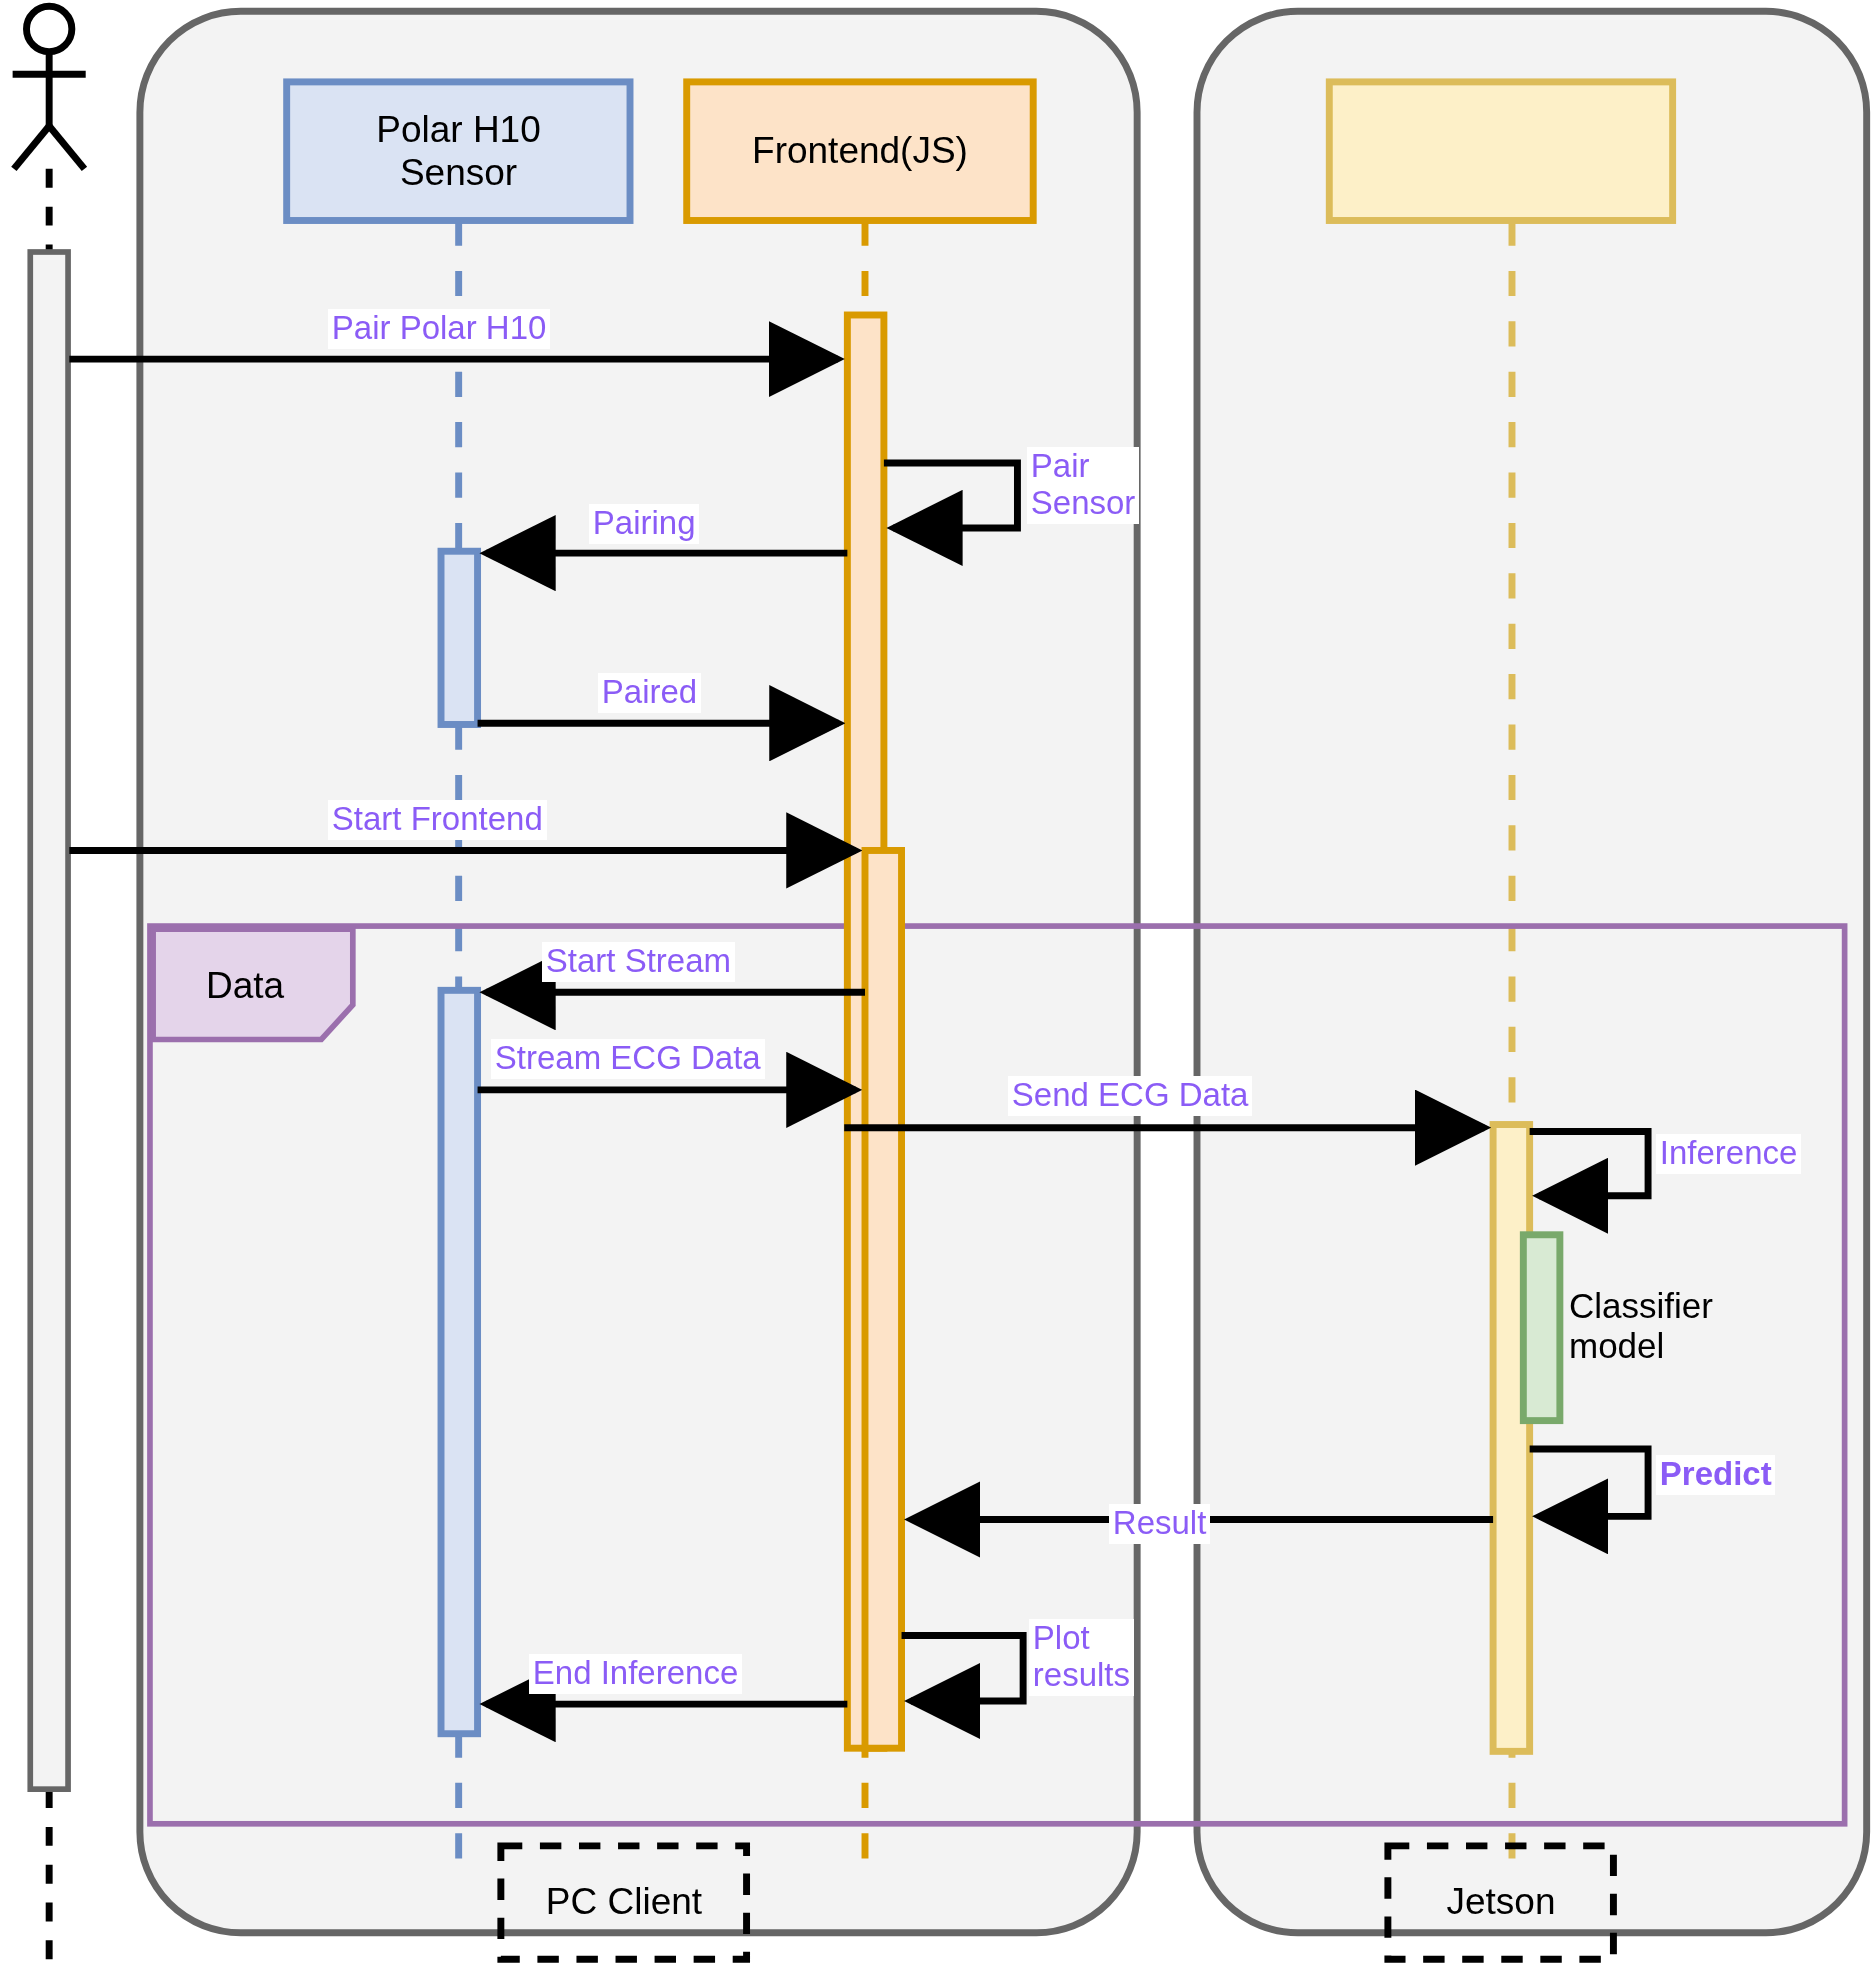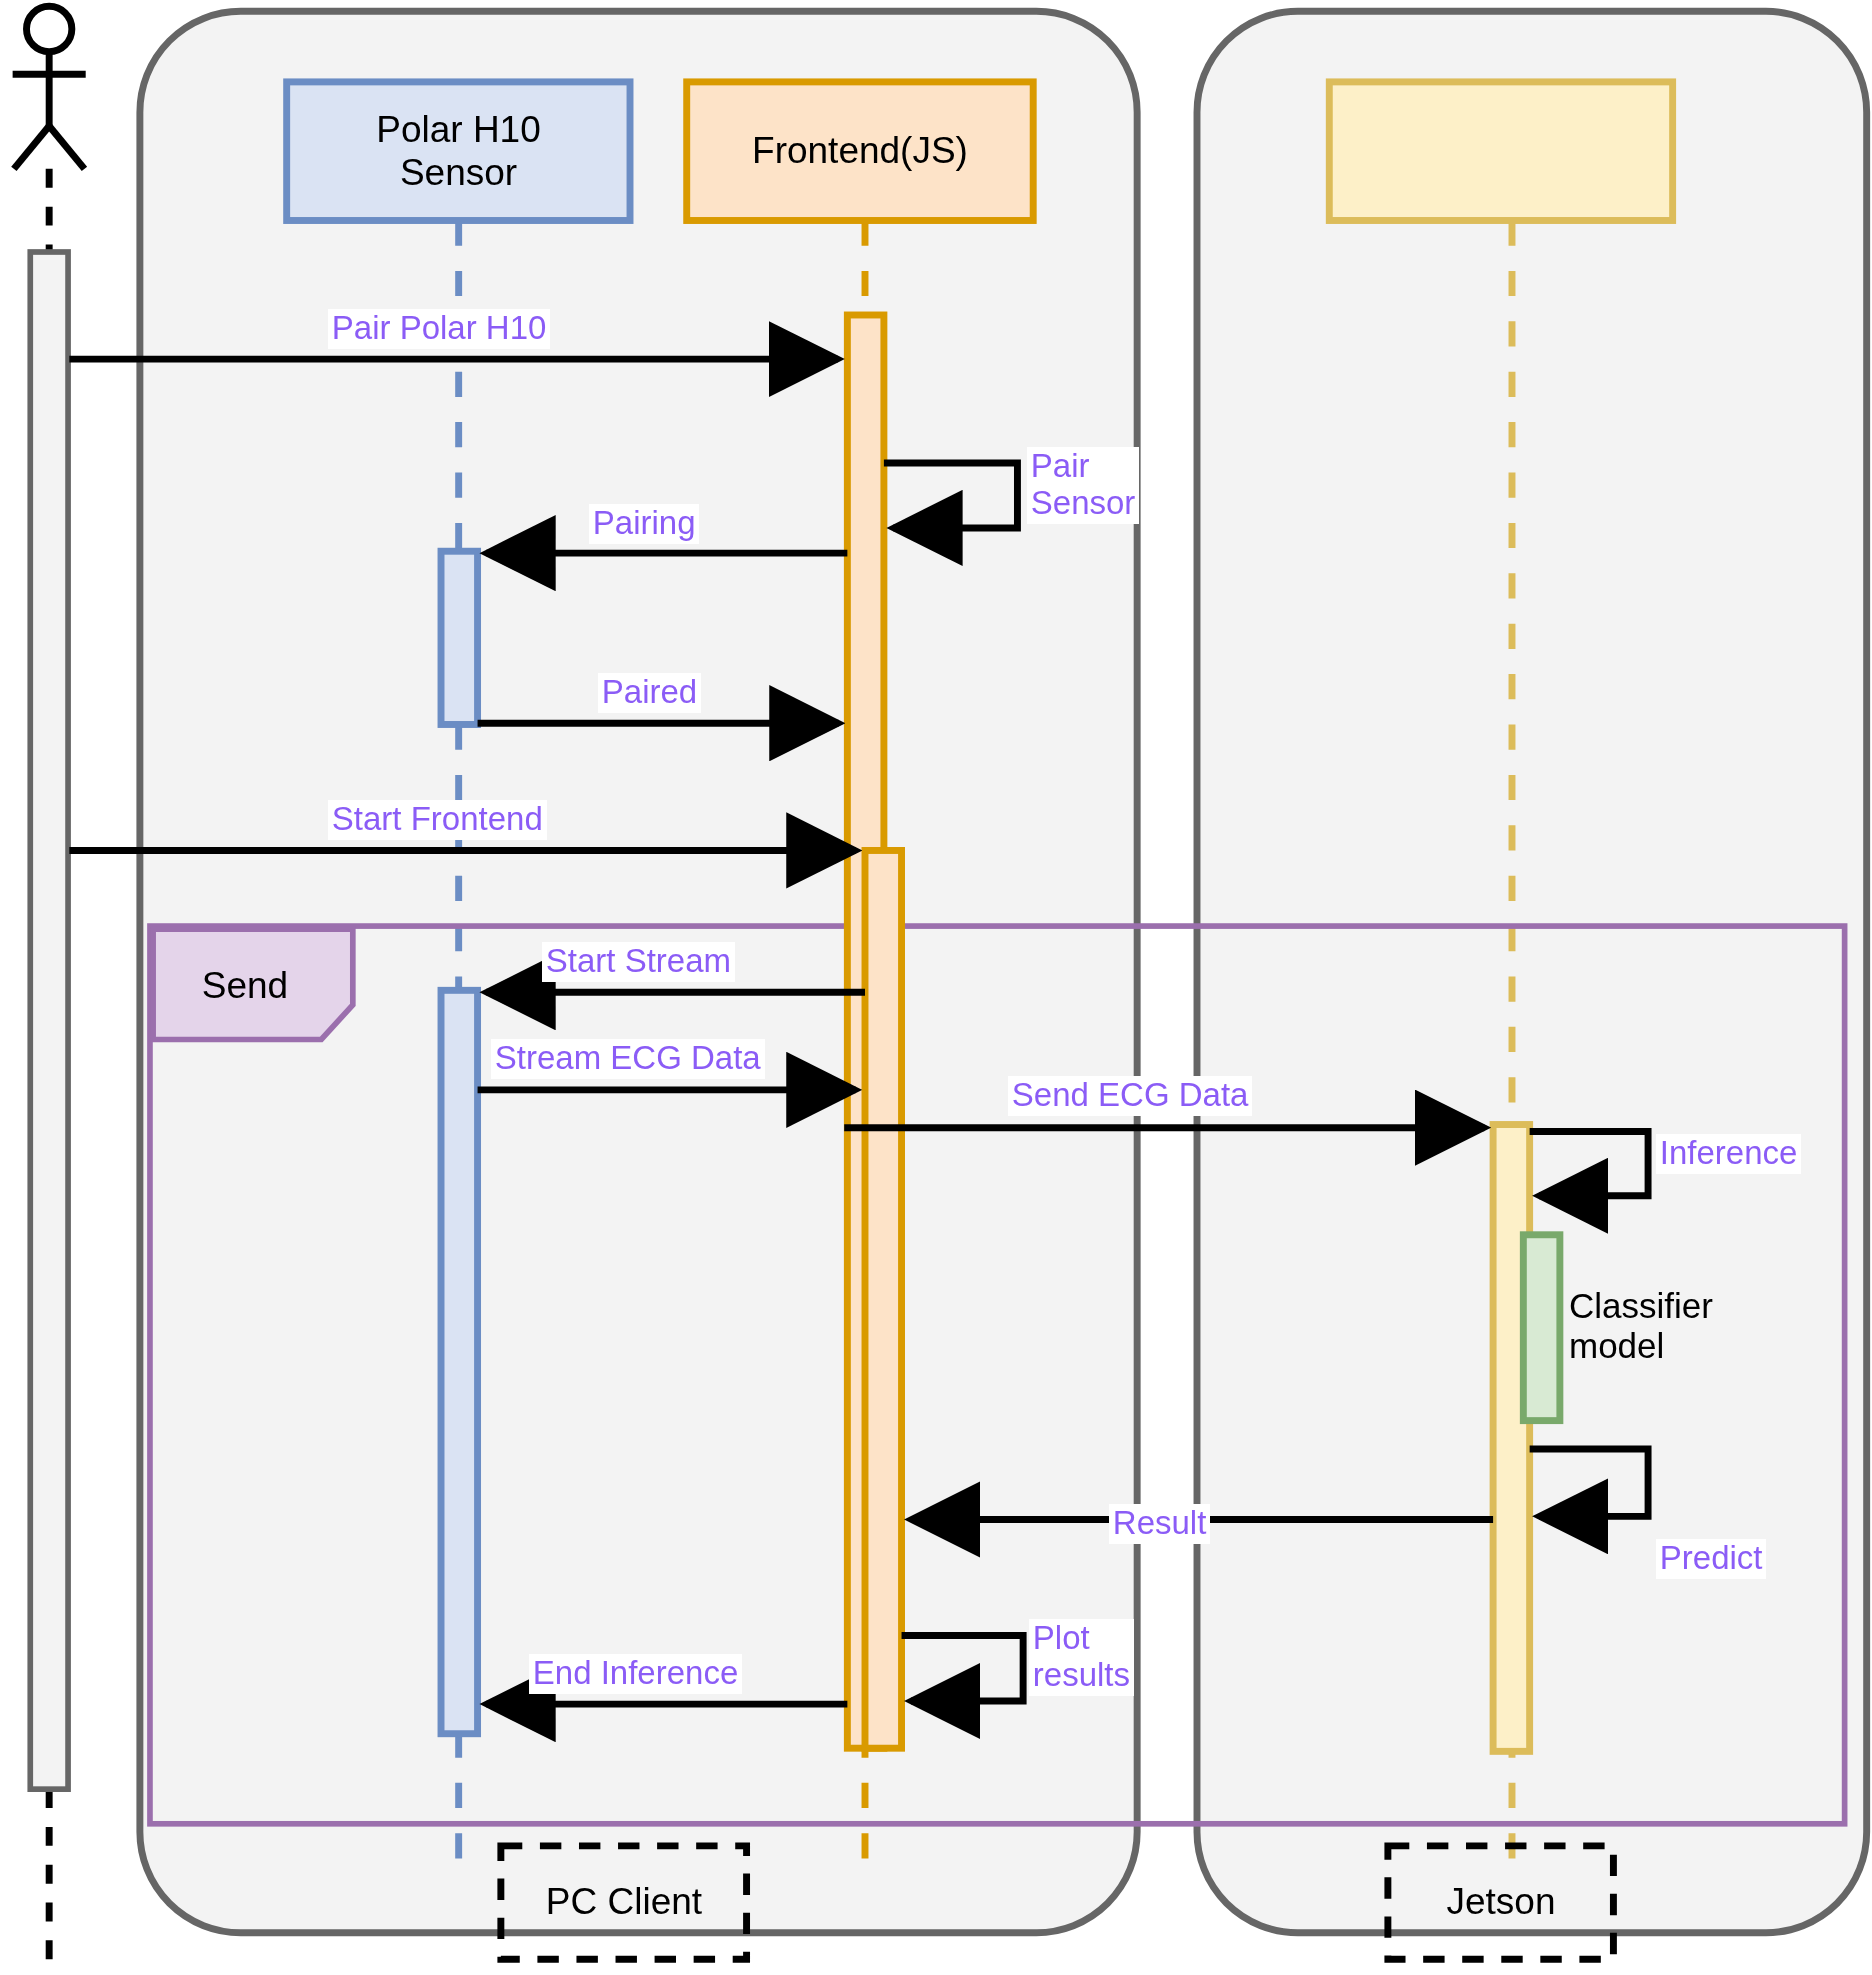--- a/index.html
+++ b/index.html
@@ -90,37 +90,37 @@
     <line x1="1345" y1="2705" x2="772" y2="2705" stroke="#000000" stroke-width="11" marker-end="url(#ah)"></line>
 
     <rect x="795" y="2930" width="390" height="180" fill="none" stroke="#000000" stroke-width="11" stroke-dasharray="34,28"></rect>
     <rect x="2203" y="2930" width="358" height="180" fill="none" stroke="#000000" stroke-width="11" stroke-dasharray="34,28"></rect>
   </svg>
 
   <div class="boxlabel" style="left:287px;top:82px;width:343px;height:139px;">Polar H10
 Sensor</div>
   <div class="boxlabel" style="left:687px;top:82px;width:346px;height:139px;">Frontend(JS)</div>
 
-  <div class="boxlabel nolblbg" style="left:157px;top:939px;width:176px;height:94px;justify-content:center;">Send</div>
+  <div class="boxlabel nolblbg" style="left:157px;top:939px;width:176px;height:94px;justify-content:center;">Data</div>
 
   <div class="boxlabel nolblbg" style="left:1569px;top:1260px;width:271px;height:132px;justify-content:flex-start;
               text-align:left;font-size:35px;">Classifier
 model</div>
 
   <div class="lbl" style="left:328px;top:309px;">Pair Polar H10</div>
   <div class="lbl" style="left:1027px;top:447px;text-align:left;">Pair
 Sensor</div>
   <div class="lbl" style="left:589px;top:504px;">Pairing</div>
   <div class="lbl" style="left:598px;top:673px;">Paired</div>
   <div class="lbl" style="left:328px;top:800px;">Start Frontend</div>
   <div class="lbl" style="left:542px;top:942px;">Start Stream</div>
   <div class="lbl" style="left:491px;top:1039px;">Stream ECG Data</div>
   <div class="lbl" style="left:1008px;top:1076px;text-align:center;">Send ECG Data</div>
   <div class="lbl" style="left:1656px;top:1134px;">Inference</div>
-  <div class="lbl" style="left:1656px;top:1539px;">Predict</div>
+  <div class="lbl" style="left:1656px;top:1455px;font-weight:bold;">Predict</div>
   <div class="lbl" style="left:1109px;top:1468px;margin-top:36px;">Result</div>
   <div class="lbl" style="left:1029px;top:1619px;text-align:left;">Plot
 results</div>
   <div class="lbl" style="left:529px;top:1654px;">End Inference</div>
 
   <div class="boxlabel nolblbg" style="left:501px;top:1846px;width:246px;height:113px;">PC Client</div>
   <div class="boxlabel nolblbg" style="left:1388px;top:1846px;width:226px;height:113px;">Jetson</div>
 
 </div>
 

